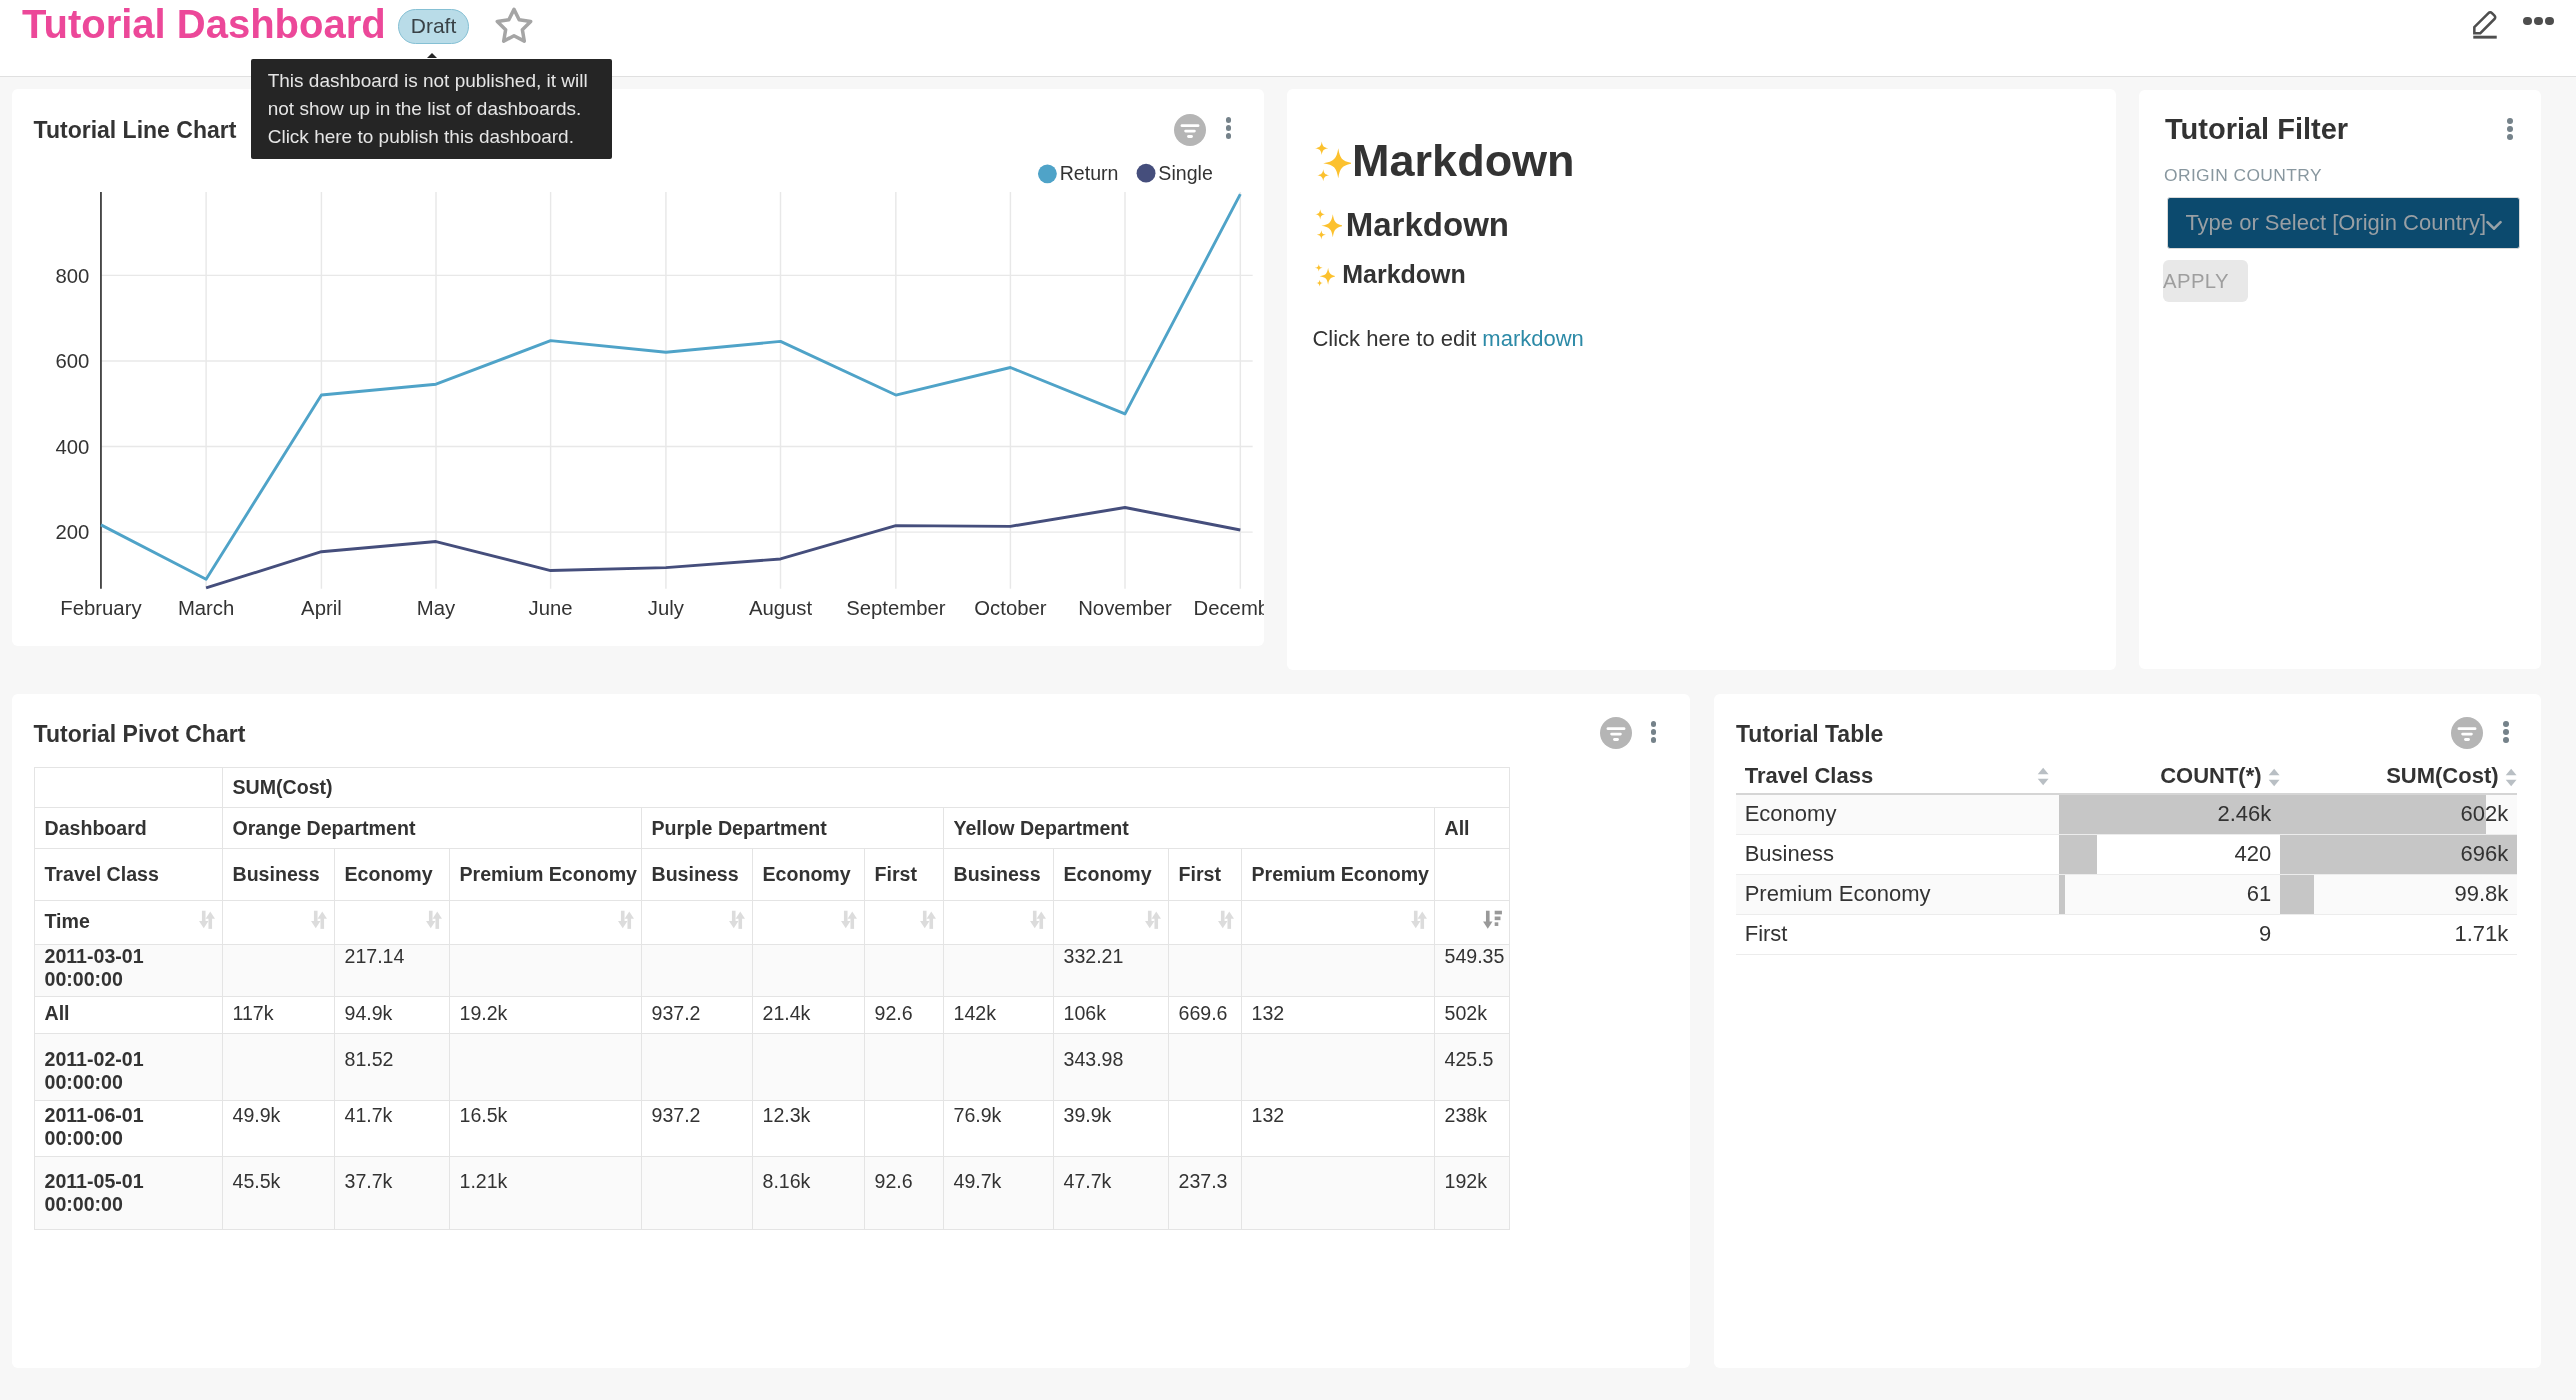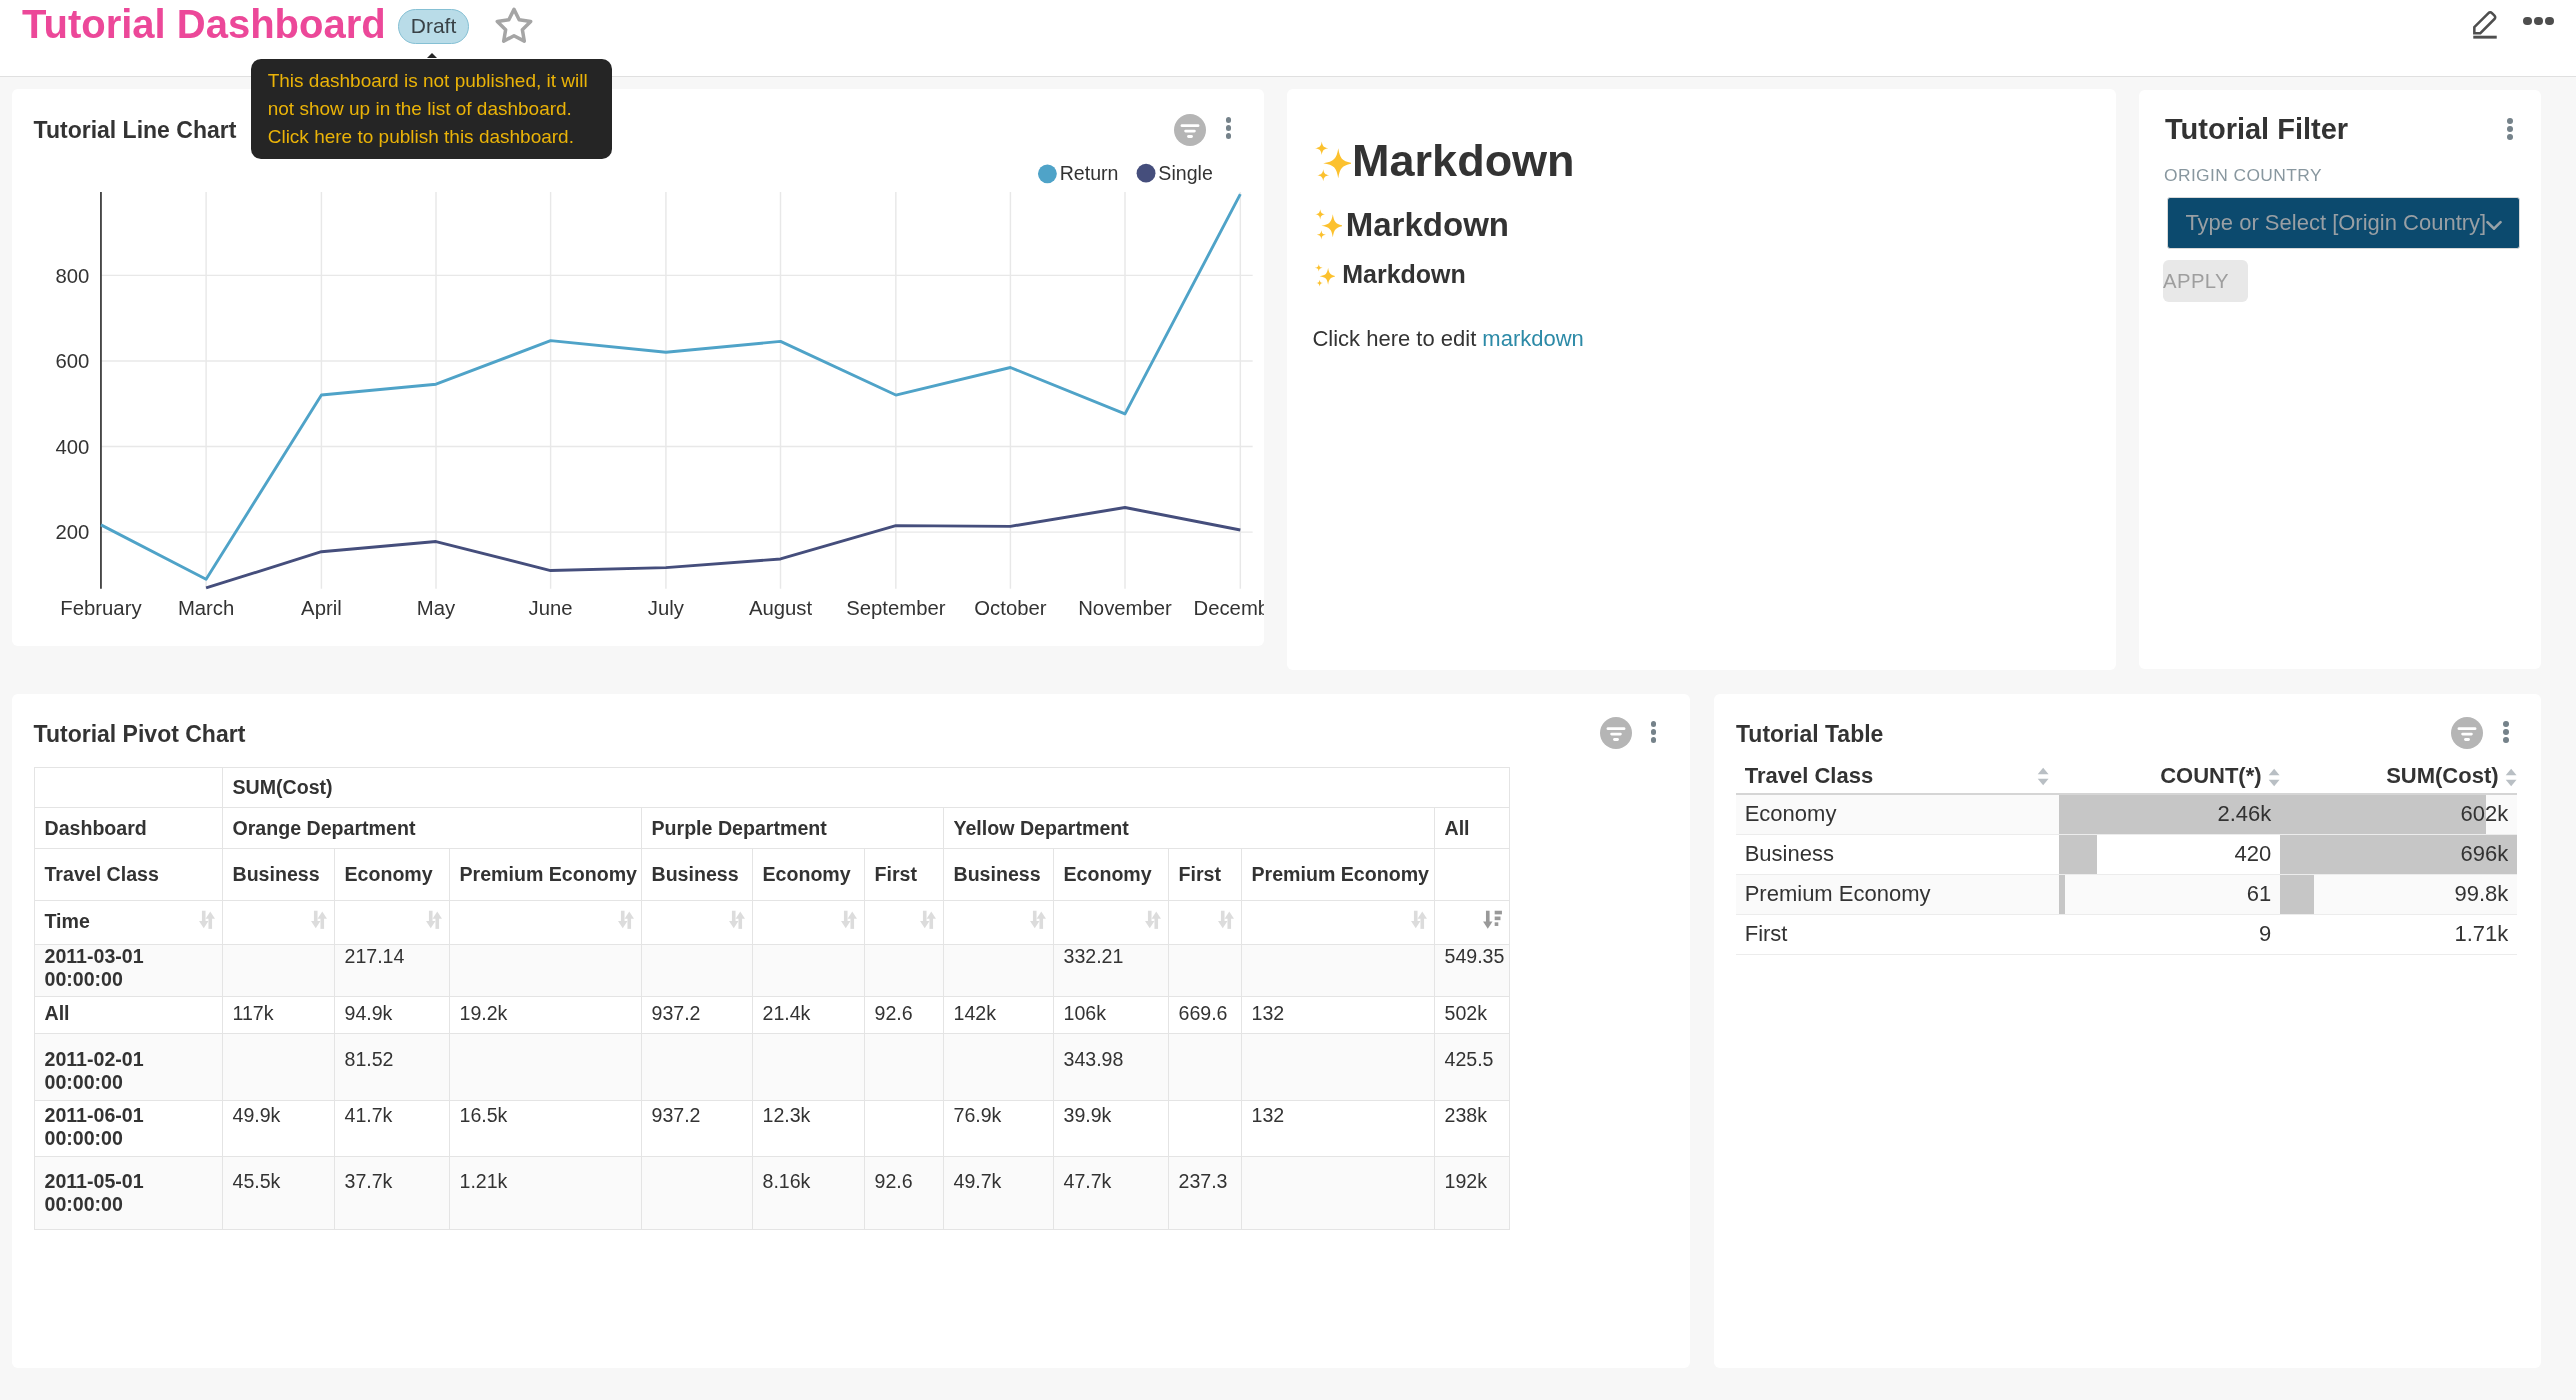--- a/index.html
+++ b/index.html
@@ -25,21 +25,21 @@
 #pivottbl tr.pA td{padding-top:0px;} #pivottbl tr.pB td{padding-top:5.1px;} #pivottbl tr.pC td{padding-top:13.8px;} #pivottbl tr.pD td{padding-top:2.9px;} #pivottbl tr.pE td{padding-top:13px;} #pivottbl tr.pF td{padding-top:5.1px;}
 .sorticon { float:right; margin-right:7.3px; }
 
 #ttbl { position:absolute; left:22px; top:65px; width:781px; font-size:22px; color:#333; }
 #ttbl th { font-weight:bold; text-align:left; padding:0 0 0 8.7px; height:35px; vertical-align:middle; position:relative; }
 #ttbl td { height:40px; vertical-align:middle; padding:0 8.7px; position:relative; border-top:1.5px solid #ececec; }
 #ttbl .num { text-align:right; }
 #ttbl tr:last-child td { border-bottom:1.5px solid #ececec; }
 .bar { position:absolute; left:0; top:0; bottom:0; background:#c6c6c6; z-index:0; }
 .cellv { position:relative; z-index:1; }
-#tooltip { position:absolute; left:251px; top:59px; width:361px; height:100px; background:#252525; border-radius:10px; color:#eab308; font-size:19px; line-height:28px; padding:8px 0 0 16.7px; z-index:50; }
+#tooltip { position:absolute; left:251px; top:59px; width:361px; height:100px; background:#252525; border-radius:2px; color:#e5e5e5; font-size:19px; line-height:28px; padding:8px 0 0 16.7px; z-index:50; }
 #tooltip:before { content:""; position:absolute; left:176px; top:-5.8px; border-left:5.1px solid transparent; border-right:5.1px solid transparent; border-bottom:5.8px solid #252525; }
 </style>
 </head>
 <body>
 <div id="page">
   <div id="header">
     <div id="dtitle">Tutorial Dashboard</div>
     <div id="draftpill">Draft</div>
     <svg id="star" width="42" height="42" viewBox="0 0 24 24" style="position:absolute;left:493px;top:5.1px;">
       <path d="M12 2.5l2.95 5.98 6.6.96-4.78 4.65 1.13 6.58L12 17.57l-5.9 3.1 1.13-6.58L2.45 9.44l6.6-.96z" fill="none" stroke="#a5a5a5" stroke-width="2" stroke-linejoin="round"></path>
@@ -50,21 +50,21 @@
     </svg>
     <div style="position:absolute;left:2523px;top:16.7px;width:31px;display:flex;justify-content:space-between;">
       <div style="width:8.7px;height:8.7px;border-radius:50%;background:#4e4e4e"></div>
       <div style="width:8.7px;height:8.7px;border-radius:50%;background:#4e4e4e"></div>
       <div style="width:8.7px;height:8.7px;border-radius:50%;background:#4e4e4e"></div>
     </div>
   </div>
 
   <div id="tooltip">
     <div>This dashboard is not published, it will</div>
-    <div>not show up in the list of dashboard.</div>
+    <div>not show up in the list of dashboards.</div>
     <div>Click here to publish this dashboard.</div>
   </div>
 
   <div class="card" id="chartcard" style="left:11.6px;top:89px;width:1252px;height:557px;">
     <div class="ctitle" style="left:22px;top:27.6px;">Tutorial Line Chart</div>
     <div class="fcirc" style="left:1162px;top:25px;">
       <svg width="32" height="32" viewBox="0 0 44 44">
         <line x1="11" y1="16" x2="33" y2="16" stroke="#fff" stroke-width="4" stroke-linecap="round"></line>
         <line x1="16" y1="23.5" x2="28" y2="23.5" stroke="#fff" stroke-width="4" stroke-linecap="round"></line>
         <line x1="20" y1="31" x2="24" y2="31" stroke="#fff" stroke-width="4" stroke-linecap="round"></line>

